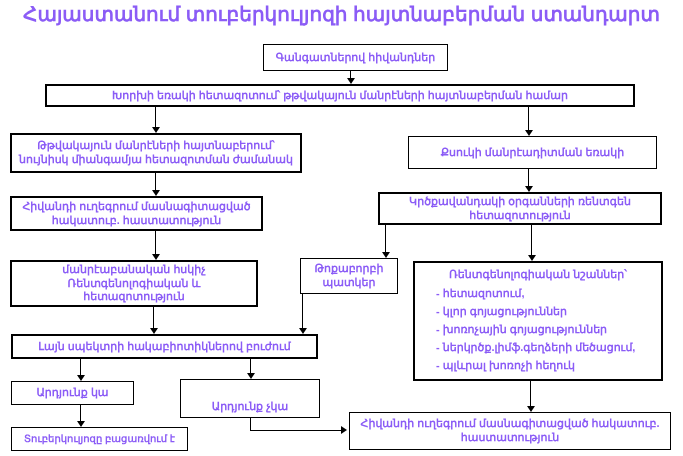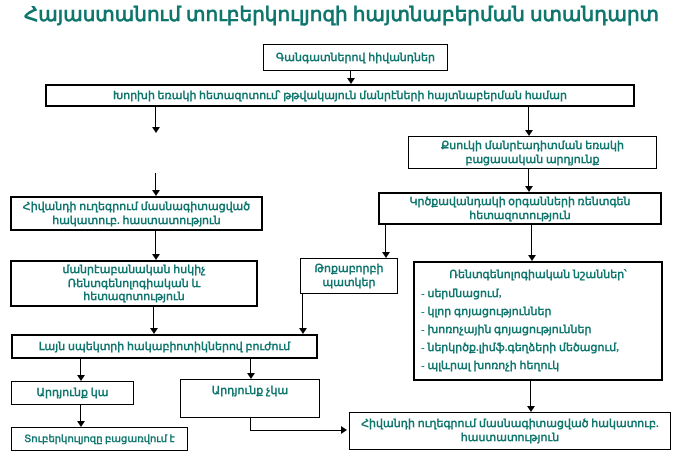--- a/index.html
+++ b/index.html
@@ -1,44 +1,44 @@
 <!DOCTYPE html>
 <html><head>
 <meta charset="utf-8">
 <style>
   html,body{margin:0;padding:0;background:#ffffff;}
   .canvas{
     position:relative;width:683px;height:456px;background:#ffffff;
-    font-family:Liberation Serif, serif;color:#0f766e;overflow:hidden;
+    font-family:Liberation Sans, sans-serif;color:#8b5cf6;overflow:hidden;
   }
   .title{
     position:absolute;left:0;top:2px;width:683px;text-align:center;
     font-size:20px;font-weight:bold;letter-spacing:0px;white-space:nowrap;
   }
   .box{
     position:absolute;border:2px solid #000;background:#fff;box-sizing:border-box;
     display:flex;flex-direction:column;align-items:center;justify-content:center;
     text-align:center;font-weight:bold;font-size:11px;line-height:1.25;
   }
   .thin{border-width:1px;}
   .tight{font-size:10px;}
   #box-a{left:263px;top:44px;width:185px;height:27px;justify-content:center;}
   #box-b{left:45px;top:84px;width:590px;height:23px;}
   #box-c{left:10px;top:133px;width:292px;height:40px;}
   #box-d{left:10px;top:196px;width:253px;height:35px;}
   #box-e{left:10px;top:260px;width:248px;height:47px;}
   #box-f{left:11px;top:334px;width:307px;height:25px;text-align:center;}
   #box-g{left:11px;top:381px;width:123px;height:24px;}
-  #box-h{left:180px;top:379px;width:140px;height:39px;justify-content:flex-start;padding-top:4px;}
+  #box-h{left:180px;top:379px;width:140px;height:39px;justify-content:flex-start;padding-top:20px;}
   #box-i{left:11px;top:427px;width:177px;height:24px;}
   #box-j{left:408px;top:136px;width:249px;height:33px;}
   #box-k{left:378px;top:192px;width:284px;height:33px;}
   #box-mid{left:300px;top:258px;width:98px;height:36px;}
   #box-m{left:413px;top:261px;width:250px;height:120px;align-items:flex-start;
-         justify-content:flex-start;text-align:left;padding:3px 6px;}
+         justify-content:flex-start;text-align:left;padding:3px 21px;}
   #box-m .hdr{width:100%;text-align:center;line-height:1.6;}
   #box-m .itm{line-height:1.65;white-space:nowrap;}
   #box-l{left:349px;top:412px;width:322px;height:38px;}
   .vline,.hline{position:absolute;background:#000;}
   .head-down{position:absolute;width:0;height:0;
     border-left:4px solid transparent;border-right:4px solid transparent;
     border-top:6px solid #000;}
   .head-right{position:absolute;width:0;height:0;
     border-top:4px solid transparent;border-bottom:4px solid transparent;
     border-left:6px solid #000;}
@@ -51,20 +51,24 @@
   <div class="title">Հայաստանում տուբերկուլյոզի հայտնաբերման ստանդարտ</div>
 
   <div class="box thin" id="box-a">
     <div>Գանգատներով հիվանդներ</div>
   </div>
 
   <div class="box" id="box-b">
     <div>Խորխի եռակի հետազոտում՝ թթվակայուն մանրէների հայտնաբերման համար</div>
   </div>
 
+  <div class="box" id="box-c">
+    <div>Թթվակայուն մանրէների հայտնաբերում՝</div>
+    <div>նույնիսկ միանգամյա հետազոտման ժամանակ</div>
+  </div>
 
   <div class="box" id="box-d">
     <div>Հիվանդի ուղեգրում մասնագիտացված</div>
     <div>հակատուբ. հաստատություն</div>
   </div>
 
   <div class="box" id="box-e">
     <div>մանրէաբանական հսկիչ</div>
     <div>Ռենտգենոլոգիական և</div>
     <div>հետազոտություն</div>
@@ -81,36 +85,35 @@
   <div class="box thin" id="box-h">
     <div>Արդյունք չկա</div>
   </div>
 
   <div class="box thin tight" id="box-i">
     <div>Տուբերկուլյոզը բացառվում է</div>
   </div>
 
   <div class="box thin" id="box-j">
     <div>Քսուկի մանրէադիտման եռակի</div>
-    <div>բացասական արդյունք</div>
   </div>
 
   <div class="box" id="box-k">
     <div>Կրծքավանդակի օրգանների ռենտգեն</div>
     <div>հետազոտություն</div>
   </div>
 
   <div class="box thin" id="box-mid">
     <div>Թոքաբորբի</div>
     <div>պատկեր</div>
   </div>
 
   <div class="box" id="box-m">
     <div class="hdr">Ռենտգենոլոգիական նշաններ՝</div>
-    <div class="itm">- սերմնացում,</div>
+    <div class="itm">- հետազոտում,</div>
     <div class="itm">- կլոր գոյացություններ</div>
     <div class="itm">- խոռոչային գոյացություններ</div>
     <div class="itm">- ներկրծք.լիմֆ.գեղձերի մեծացում,</div>
     <div class="itm">- պլևրալ խոռոչի հեղուկ</div>
   </div>
 
   <div class="box thin" id="box-l">
     <div>Հիվանդի ուղեգրում մասնագիտացված հակատուբ.</div>
     <div>հաստատություն</div>
   </div>

